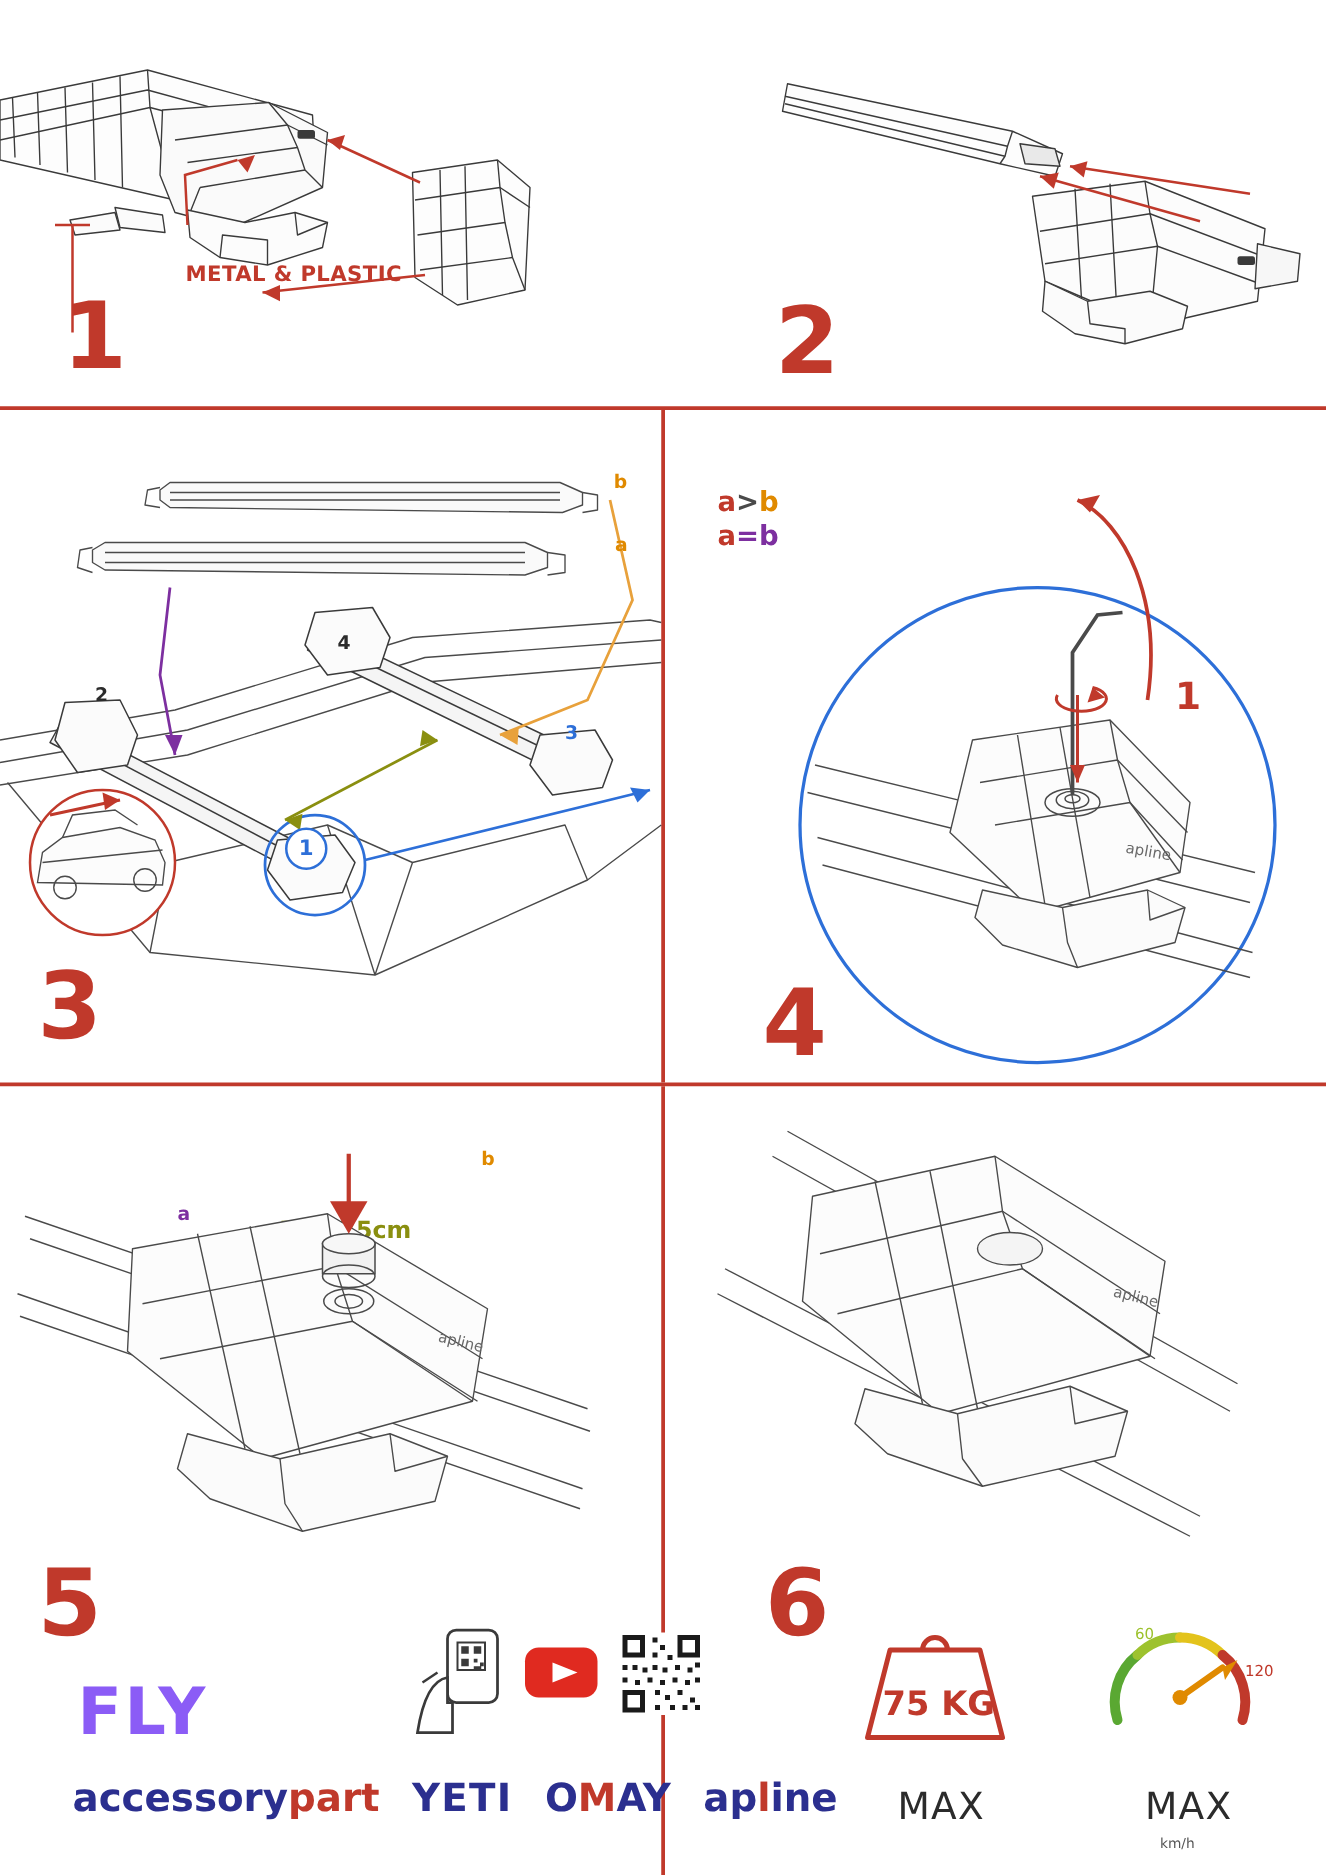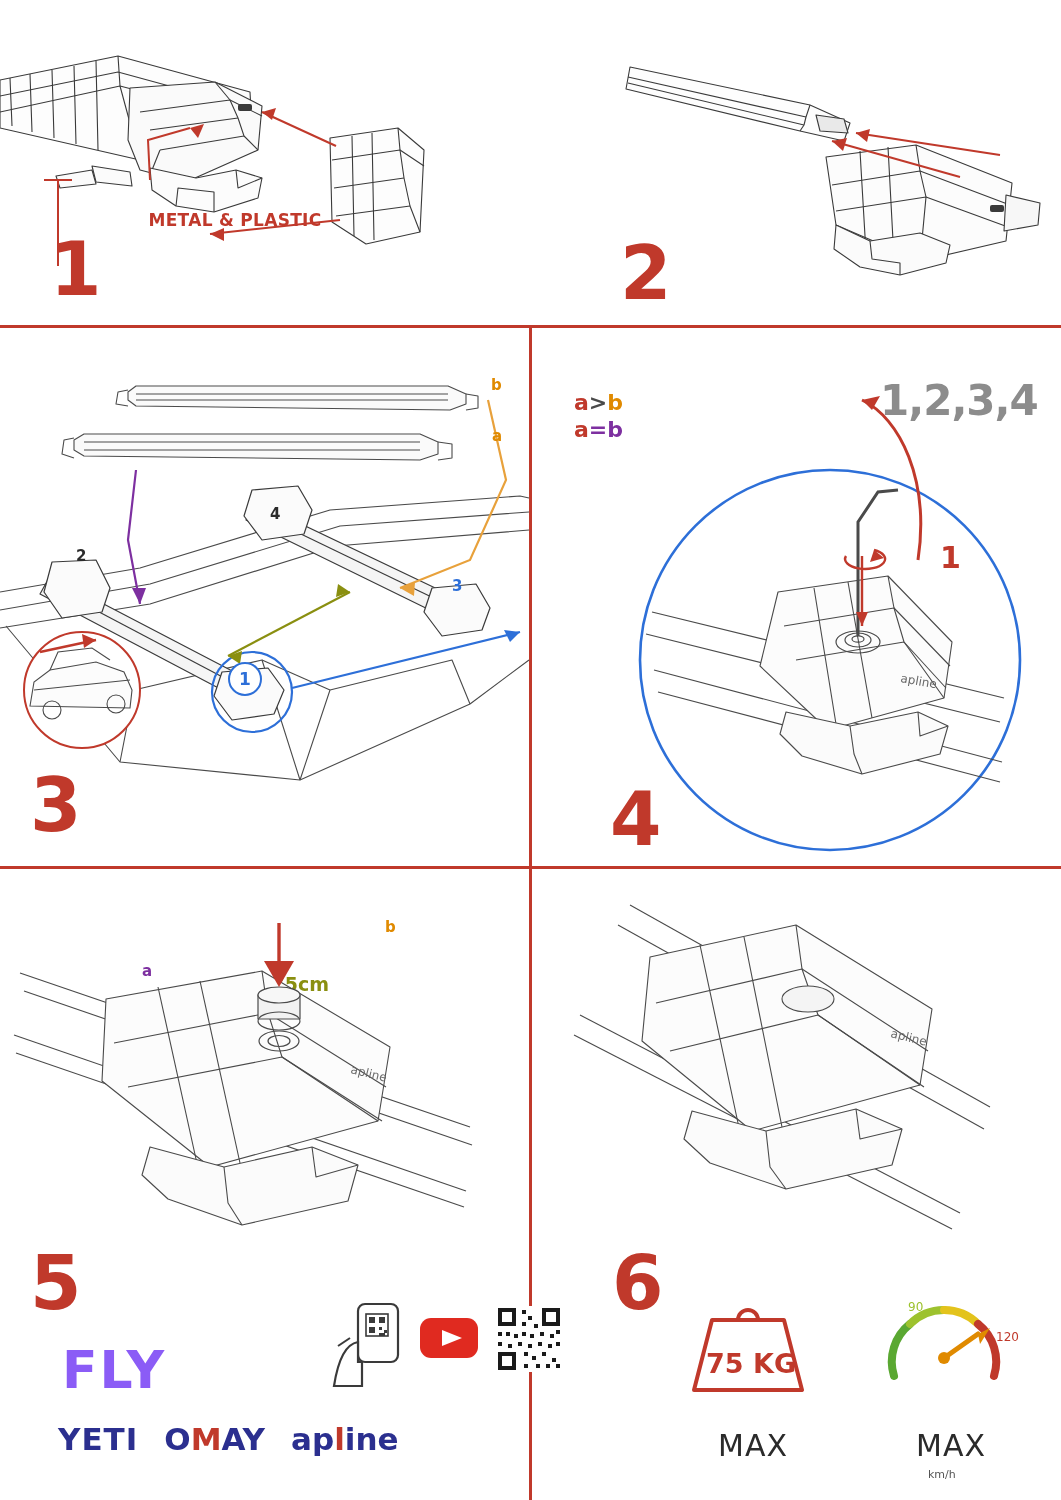--- a/index.html
+++ b/index.html
@@ -317,23 +317,20 @@
 
   <div class="ab-legend" style="left:574px;top:389px;text-align:center;">
     <div>
       <span class="a">a</span><span class="gt">&gt;</span><span class="b">b</span>
     </div>
     <div>
       <span class="a">a</span><span class="eq">=</span><span class="b2">b</span>
     </div>
   </div>
 
-  <div class="numlist" style="left:880px;top:376px;">
-    <span class="g">1,2,3,4</span>
-  </div>
 
   <div class="panel" style="left:600px;top:430px;">
     <svg width="450" height="410" viewBox="0 0 450 410">
 
       <circle cx="230" cy="230" r="190" fill="#ffffff" stroke="#2d6fd8" stroke-width="2.6"></circle>
       <g fill="none" stroke="#4a4a4a" stroke-width="1.1" stroke-linejoin="round">
 
         <path d="M52 182 L404 268"></path>
         <path d="M46 204 L400 292"></path>
         <path d="M54 240 L402 332"></path>
@@ -470,20 +467,23 @@
           <rect x="192" y="64" width="4" height="4"></rect>
             <rect x="204" y="64" width="4" height="4"></rect>
           <rect x="214" y="64" width="4" height="4"></rect>
             <rect x="224" y="64" width="4" height="4"></rect>
         </g>
       </g>
     </svg>
   </div>
 
   <div class="brand-row" style="left:58px;top:1424px;">
+    <div class="brand b-accessory">
+      <span>accessory</span><span class="part">part</span>
+    </div>
     <div class="brand b-omad">YETI</div>
     <div class="brand b-omay">O<span class="m">M</span>AY</div>
     <div class="brand b-apline">ap<span class="l">l</span>ine</div>
   </div>
 
   <div class="panel" style="left:560px;top:895px;">
     <svg width="480" height="330" viewBox="0 0 480 330">
       <g fill="none" stroke="#4a4a4a" stroke-width="1.1" stroke-linejoin="round">
         <path d="M70 10 L430 212"></path>
         <path d="M58 30 L424 234"></path>
@@ -522,18 +522,18 @@
         <path d="M20 84 A48 48 0 0 1 36 32" stroke="#5aa832"></path>
         <path d="M36 32 A48 48 0 0 1 70 18" stroke="#9dc22e"></path>
         <path d="M70 18 A48 48 0 0 1 104 32" stroke="#e3c31c"></path>
         <path d="M104 32 A48 48 0 0 1 120 84" stroke="#c0392b"></path>
       </g>
       <circle cx="70" cy="66" r="6" fill="#e08a00"></circle>
       <path d="M70 66 L104 42" stroke="#e08a00" stroke-width="5" stroke-linecap="round"></path>
       <path d="M104 42 L116 36 L106 52 Z" fill="#e08a00"></path>
     </svg>
   </div>
-  <div class="speed-num" style="left:908px;top:1300px;color:#9dc22e;">90</div>
+  <div class="speed-num" style="left:908px;top:1300px;color:#9dc22e;">60</div>
   <div class="speed-num" style="left:996px;top:1330px;color:#c0392b;">120</div>
   <div class="speed-txt" style="left:928px;top:1468px;">km/h</div>
   <div class="max-label" style="left:916px;top:1428px;">MAX</div>
 
 </div>
 
 </body></html>

